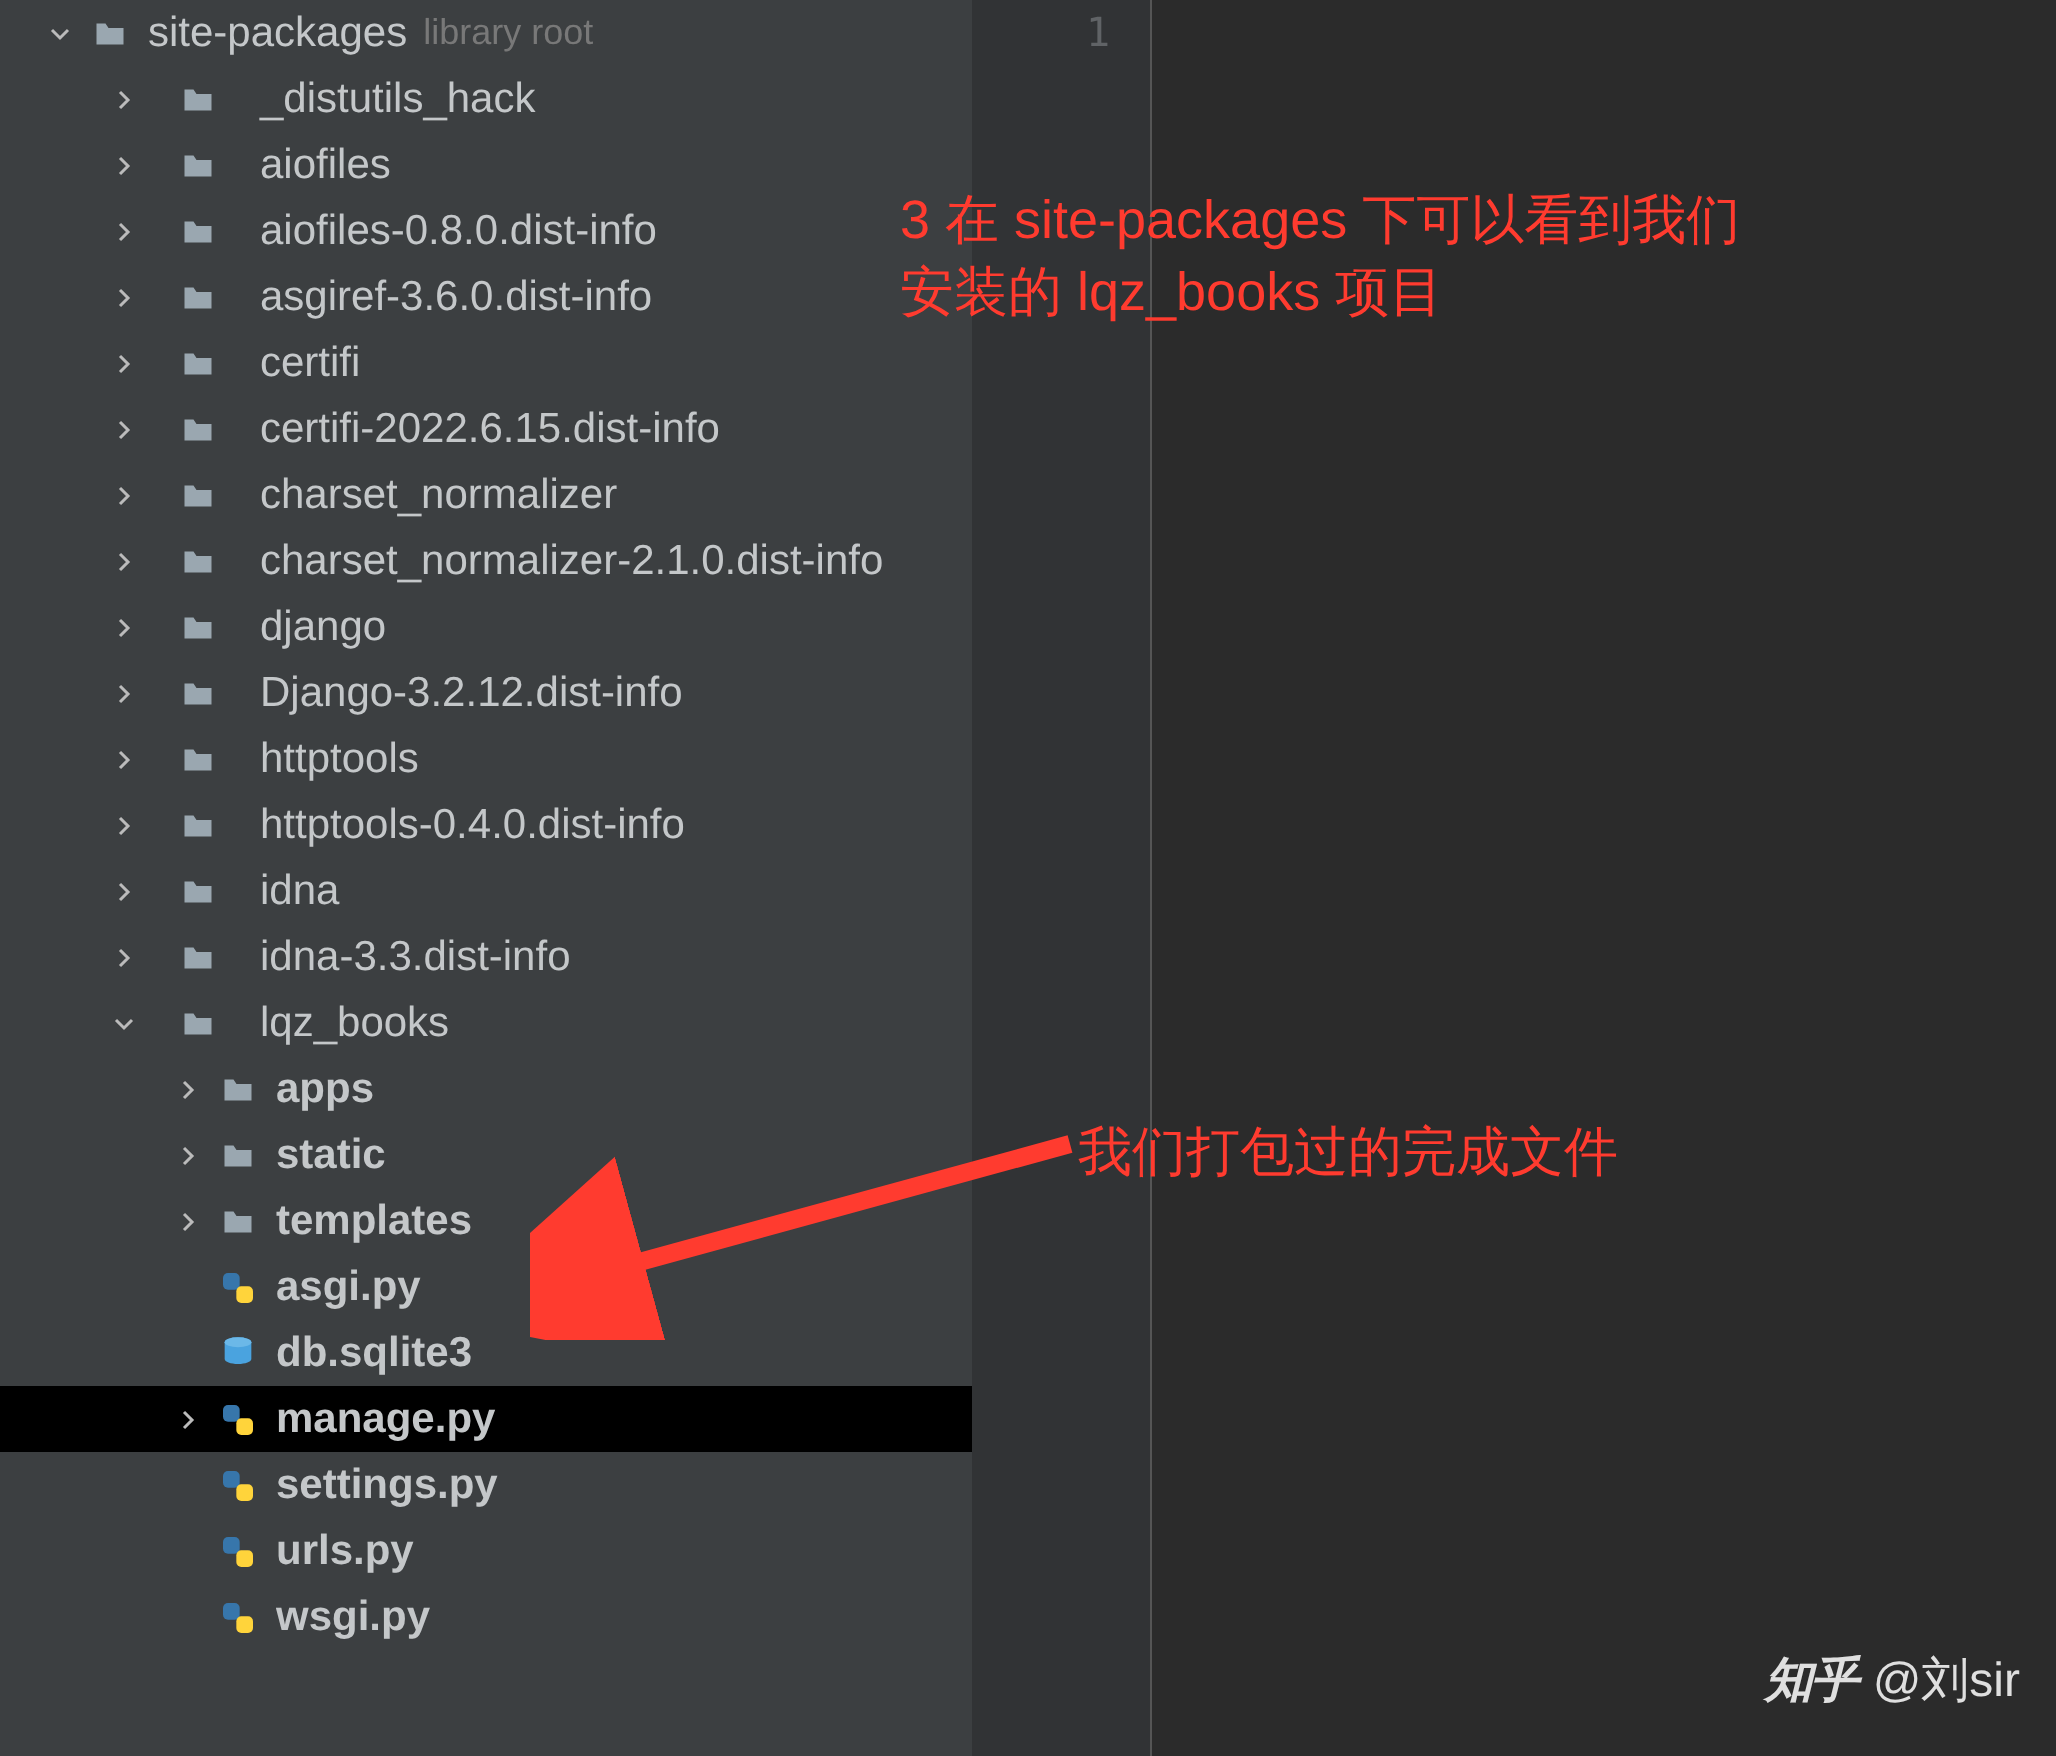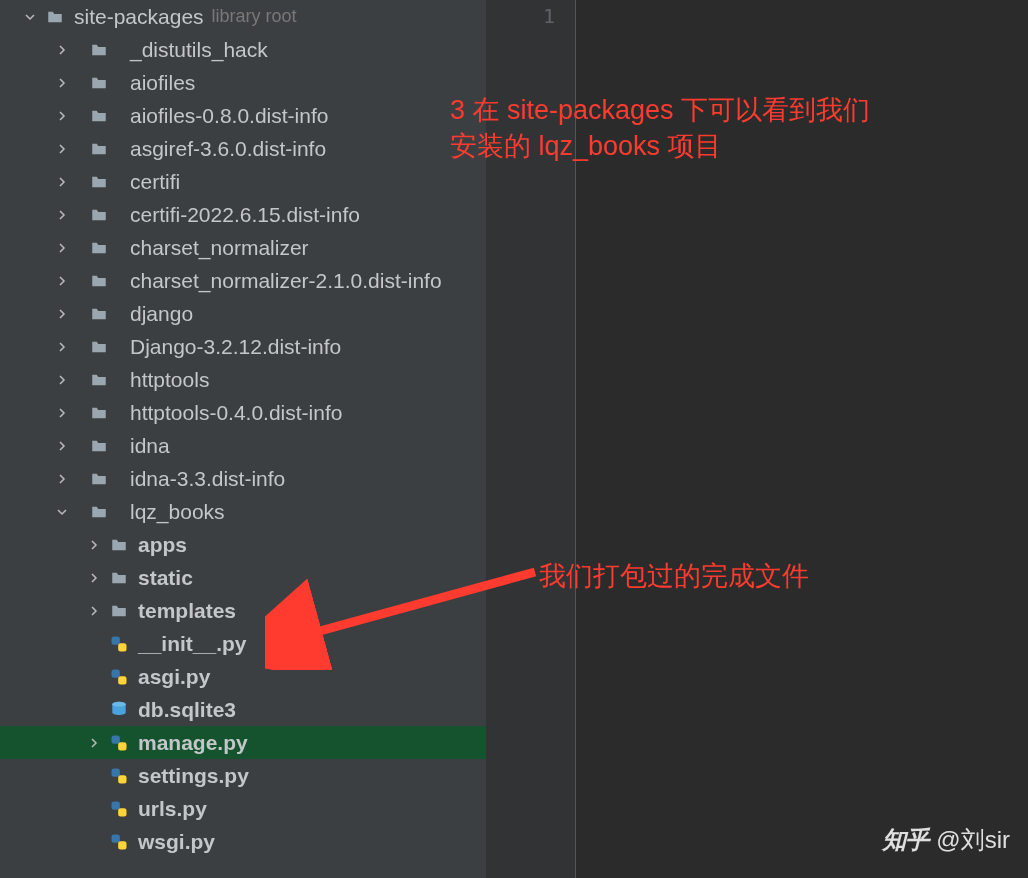--- a/index.html
+++ b/index.html
@@ -23,21 +23,21 @@
   }
   .tree-row {
     display: flex;
     align-items: center;
     height: 33px;
     padding-left: 0;
     white-space: nowrap;
     cursor: pointer;
   }
   .tree-row.selected {
-    background: #14532d;
+    background: #000000;
   }
   .chevron {
     width: 16px;
     height: 16px;
     display: inline-flex;
     align-items: center;
     justify-content: center;
     flex-shrink: 0;
     margin-right: 6px;
   }
@@ -358,30 +358,20 @@
           <span class="label">templates</span>
         </div>
         <div class="tree-row indent-2">
           <span class="chevron"></span>
           <span class="icon">
             <svg viewBox="0 0 24 24" width="20" height="20">
               <rect x="3" y="3" width="10" height="10" rx="3" fill="#3776ab"></rect>
               <rect x="11" y="11" width="10" height="10" rx="3" fill="#ffd43b"></rect>
             </svg>
           </span>
-          <span class="label">__init__.py</span>
-        </div>
-        <div class="tree-row indent-2">
-          <span class="chevron"></span>
-          <span class="icon">
-            <svg viewBox="0 0 24 24" width="20" height="20">
-              <rect x="3" y="3" width="10" height="10" rx="3" fill="#3776ab"></rect>
-              <rect x="11" y="11" width="10" height="10" rx="3" fill="#ffd43b"></rect>
-            </svg>
-          </span>
           <span class="label">asgi.py</span>
         </div>
         <div class="tree-row indent-2">
           <span class="chevron"></span>
           <span class="icon">
             <svg viewBox="0 0 24 24" width="20" height="20">
               <ellipse cx="12" cy="5" rx="8" ry="3" fill="#4aa3df"></ellipse>
               <path d="M4 5v10c0 1.7 3.6 3 8 3s8-1.3 8-3V5" fill="#4aa3df"></path>
               <ellipse cx="12" cy="5" rx="8" ry="3" fill="#6bb8e8"></ellipse>
             </svg>

